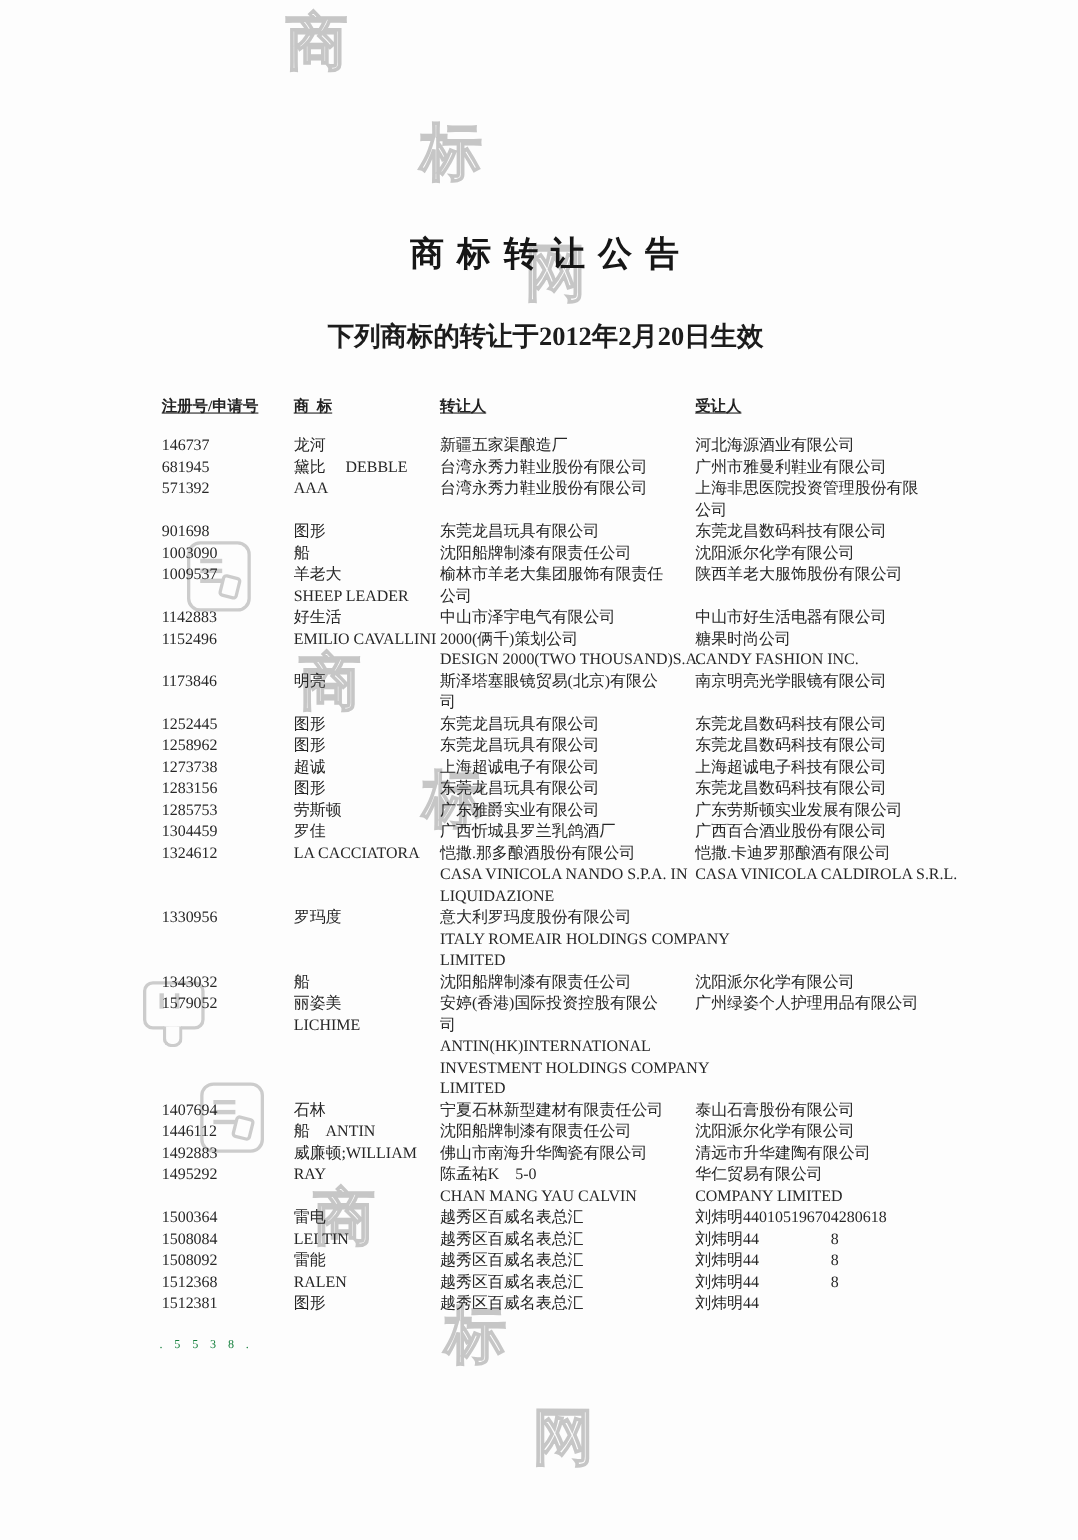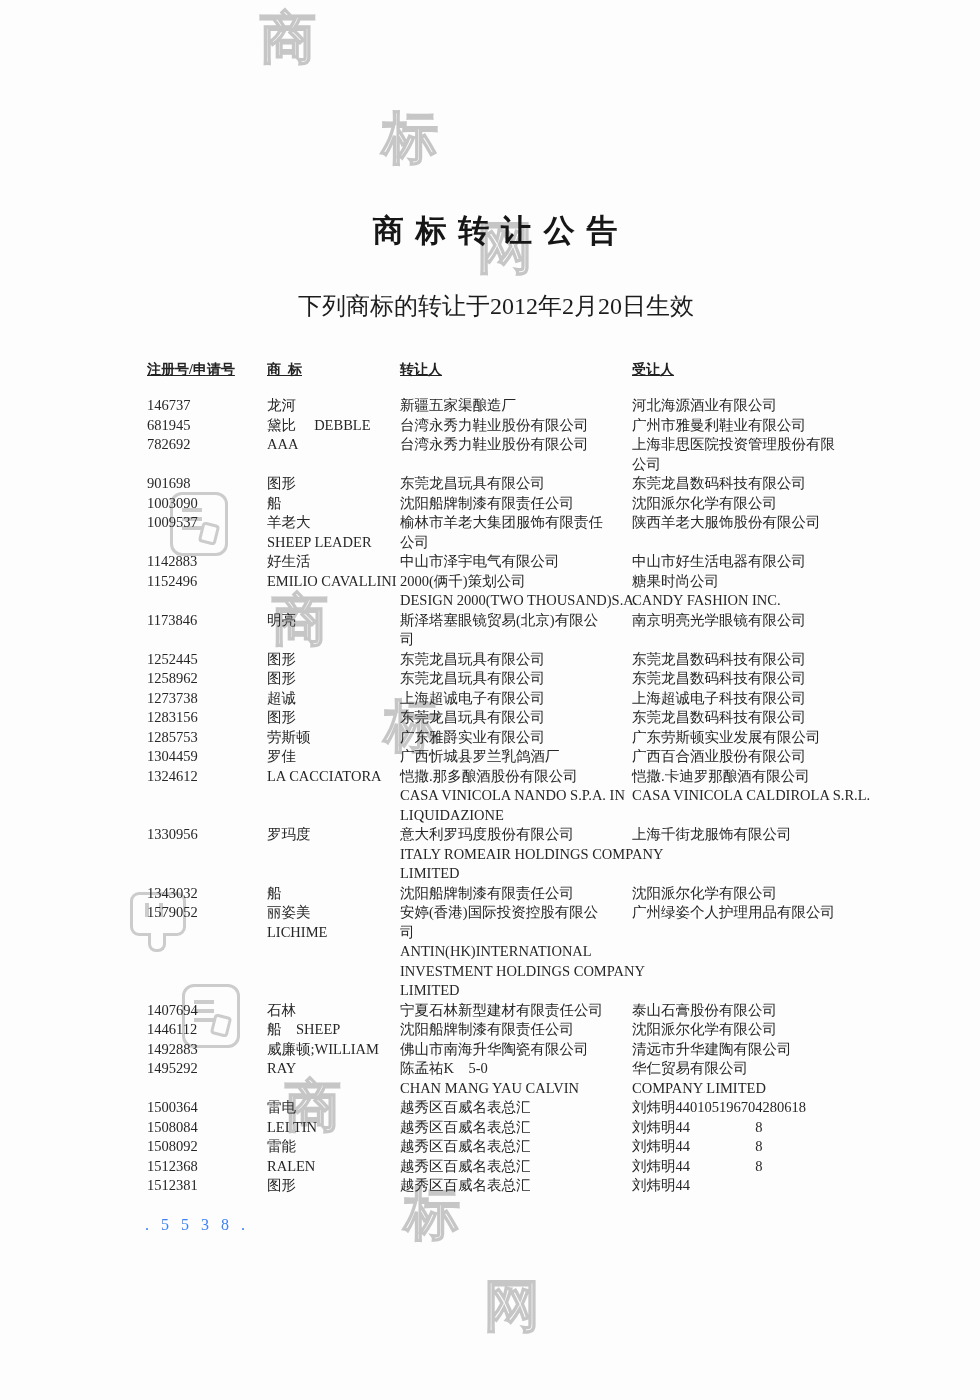--- a/index.html
+++ b/index.html
@@ -55,21 +55,21 @@
   .content{position:absolute;inset:0;z-index:1;margin-left:12px;}
   .doc-title{
     position:absolute;top:210px;left:0;width:100%;
     text-align:center;
     font-size:31px;font-weight:600;color:#161616;
     letter-spacing:2px;white-space:pre;
   }
   .doc-subtitle{
     position:absolute;top:290px;left:0;width:100%;
     text-align:center;
-    font-size:24px;font-weight:400;color:#1c1c1c;
+    font-size:24px;font-weight:700;color:#1c1c1c;
     white-space:pre;
   }
   .thead{
     position:absolute;top:361px;left:135px;right:20px;
     display:grid;grid-template-columns:120px 133px 232px 1fr;
     font-size:14px;font-weight:600;color:#222222;text-decoration:underline;
   }
   .thead .hcell{white-space:pre;}
   .tbody{
     position:absolute;top:396px;left:135px;right:32px;
@@ -79,21 +79,21 @@
     display:grid;grid-template-columns:120px 133px 232px 1fr;
     align-items:start;
   }
   .cell{min-width:0;}
   .ln{
     height:19.5px;line-height:19.5px;
     white-space:pre;overflow:visible;
   }
   .page-footer{
     position:absolute;top:1216px;left:133px;
-    font-size:16px;letter-spacing:4px;color:#3b82f6;
+    font-size:11px;letter-spacing:4px;color:#15803d;
     white-space:pre;
   }
 </style>
 </head>
 <body>
 
 <div class="page">
 
   <div class="wm-layer">
       <div class="wm-char" style="left: 260px; top: 10px;">商</div>
@@ -146,21 +146,21 @@
           </div>
           <div class="cell">
             <div class="ln">台湾永秀力鞋业股份有限公司</div>
           </div>
           <div class="cell">
             <div class="ln">广州市雅曼利鞋业有限公司</div>
           </div>
         </div>
         <div class="trow">
           <div class="cell">
-            <div class="ln">782692</div>
+            <div class="ln">571392</div>
           </div>
           <div class="cell">
             <div class="ln">AAA</div>
           </div>
           <div class="cell">
             <div class="ln">台湾永秀力鞋业股份有限公司</div>
           </div>
           <div class="cell">
             <div class="ln">上海非思医院投资管理股份有限</div>
             <div class="ln">公司</div>
@@ -360,23 +360,20 @@
           <div class="cell">
             <div class="ln">1330956</div>
           </div>
           <div class="cell">
             <div class="ln">罗玛度</div>
           </div>
           <div class="cell">
             <div class="ln">意大利罗玛度股份有限公司</div>
             <div class="ln">ITALY ROMEAIR HOLDINGS COMPANY</div>
             <div class="ln">LIMITED</div>
-          </div>
-          <div class="cell">
-            <div class="ln">上海千街龙服饰有限公司</div>
           </div>
         </div>
         <div class="trow">
           <div class="cell">
             <div class="ln">1343032</div>
           </div>
           <div class="cell">
             <div class="ln">船</div>
           </div>
           <div class="cell">
@@ -417,21 +414,21 @@
           </div>
           <div class="cell">
             <div class="ln">泰山石膏股份有限公司</div>
           </div>
         </div>
         <div class="trow">
           <div class="cell">
             <div class="ln">1446112</div>
           </div>
           <div class="cell">
-            <div class="ln">船    SHEEP</div>
+            <div class="ln">船    ANTIN</div>
           </div>
           <div class="cell">
             <div class="ln">沈阳船牌制漆有限责任公司</div>
           </div>
           <div class="cell">
             <div class="ln">沈阳派尔化学有限公司</div>
           </div>
         </div>
         <div class="trow">
           <div class="cell">

